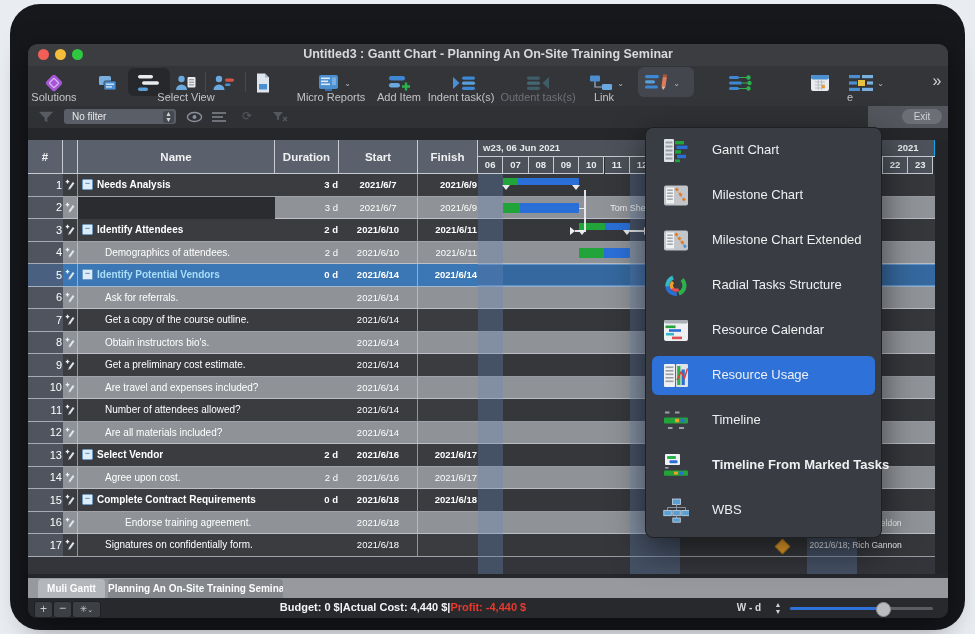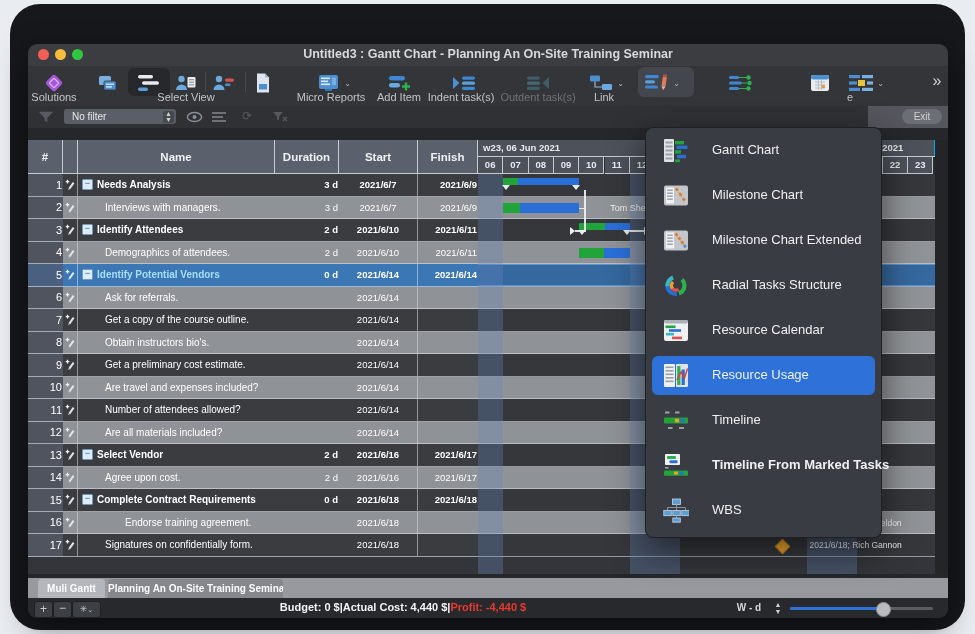--- a/index.html
+++ b/index.html
@@ -289,21 +289,21 @@
 
     <div id="grid">
         <div class="hcell" style="position: absolute; left: 0px; top: 0px; width: 34px; height: 33px;">#</div>
         <div class="hcell" style="position: absolute; left: 35px; top: 0px; width: 14px; height: 33px;"></div>
         <div class="hcell" style="position: absolute; left: 50px; top: 0px; width: 196px; height: 33px;">Name</div>
         <div class="hcell" style="position: absolute; left: 247px; top: 0px; width: 63px; height: 33px;">Duration</div>
         <div class="hcell" style="position: absolute; left: 311px; top: 0px; width: 78px; height: 33px;">Start</div>
         <div class="hcell" style="position: absolute; left: 390px; top: 0px; width: 59px; height: 33px;">Finish</div>
         <div class="wkcell" style="position: absolute; left: 450px; top: 0px; width: 171.1px; height: 16px; padding-left: 5px;">w23, 06 Jun 2021</div>
         <div class="wkcell" style="position: absolute; left: 627.1px; top: 0px; width: 171.1px; height: 16px; padding-left: 5px;"></div>
-        <div class="wkcell" style="position: absolute; left: 804.2px; top: 0px; width: 51.8px; height: 16px; padding-left: 50px;">2021</div>
+        <div class="wkcell" style="position: absolute; left: 804.2px; top: 0px; width: 51.8px; height: 16px; padding-left: 50px; text-align: center;">2021</div>
         <div class="daycell" style="position: absolute; left: 450px; top: 17px; width: 24.3px; height: 16px;">06</div>
         <div class="daycell" style="position: absolute; left: 475.3px; top: 17px; width: 24.3px; height: 16px;">07</div>
         <div class="daycell" style="position: absolute; left: 500.6px; top: 17px; width: 24.3px; height: 16px;">08</div>
         <div class="daycell" style="position: absolute; left: 525.9px; top: 17px; width: 24.3px; height: 16px;">09</div>
         <div class="daycell" style="position: absolute; left: 551.2px; top: 17px; width: 24.3px; height: 16px;">10</div>
         <div class="daycell" style="position: absolute; left: 576.5px; top: 17px; width: 24.3px; height: 16px;">11</div>
         <div class="daycell" style="position: absolute; left: 601.8px; top: 17px; width: 24.3px; height: 16px;">12</div>
         <div class="daycell" style="position: absolute; left: 627.1px; top: 17px; width: 24.3px; height: 16px;">13</div>
         <div class="daycell" style="position: absolute; left: 652.4px; top: 17px; width: 24.3px; height: 16px;">14</div>
         <div class="daycell" style="position: absolute; left: 677.7px; top: 17px; width: 24.3px; height: 16px;">15</div>
@@ -339,23 +339,20 @@
           <div class="tcell" style="position: absolute; left: 0px; top: 0px; width: 34px; height: 21.5px; background: rgb(79, 84, 94); justify-content: flex-end; padding-right: 4px; font-size: 11px;">2</div>
           <div class="tcell" style="position: absolute; left: 35px; top: 0px; width: 14px; height: 21.5px; background: rgb(143, 146, 150); justify-content: center;">
             <span>
               <svg width="10" height="11" viewBox="0 0 10 11">
                 <path d="M2.5 0.8 v3.6 M0.7 2.6 h3.6" stroke="#e8f2fa" stroke-width="1.3"></path>
                 <path d="M4.2 9.8 L8.6 3.6" stroke="#dfe6ec" stroke-width="2"></path>
                 <path d="M3 10.6 l1.7-0.7" stroke="#9aa0a8" stroke-width="1"></path>
               </svg>
             </span>
           </div>
-          <div class="tcell" style="position: absolute; left: 50px; top: 0px; width: 193px; height: 21.5px; background: rgb(143, 146, 150); padding-left: 27px;">
-            <span style="font-weight: normal;">Interviews with managers.</span>
-          </div>
           <div class="tcell" style="position: absolute; left: 247px; top: 0px; width: 63px; height: 21.5px; background: rgb(143, 146, 150); justify-content: flex-end; padding-right: 6px; font-size: 9.5px; font-weight: normal;">3 d</div>
           <div class="tcell" style="position: absolute; left: 311px; top: 0px; width: 78px; height: 21.5px; background: rgb(143, 146, 150); justify-content: center; font-size: 9.5px; font-weight: normal;">2021/6/7</div>
           <div class="tcell" style="position: absolute; left: 390px; top: 0px; width: 59px; height: 21.5px; background: rgb(143, 146, 150); justify-content: flex-end; padding-right: 3px; font-size: 9.5px; font-weight: normal;">2021/6/9</div>
           <div style="position: absolute; left: 450px; top: 0px; width: 457px; height: 21.5px; background: rgb(143, 146, 150); border-bottom: 1px solid rgba(215, 219, 226, 0.6);"></div>
         </div>
         <div class="trow" style="position: absolute; left: 0px; top: 79px; width: 907px; height: 22.5px;">
           <div class="tcell" style="position: absolute; left: 0px; top: 0px; width: 34px; height: 21.5px; background: rgb(79, 84, 94); justify-content: flex-end; padding-right: 4px; font-size: 11px;">3</div>
           <div class="tcell" style="position: absolute; left: 35px; top: 0px; width: 14px; height: 21.5px; background: rgb(58, 60, 64); justify-content: center;">
             <span>
               <svg width="10" height="11" viewBox="0 0 10 11">

